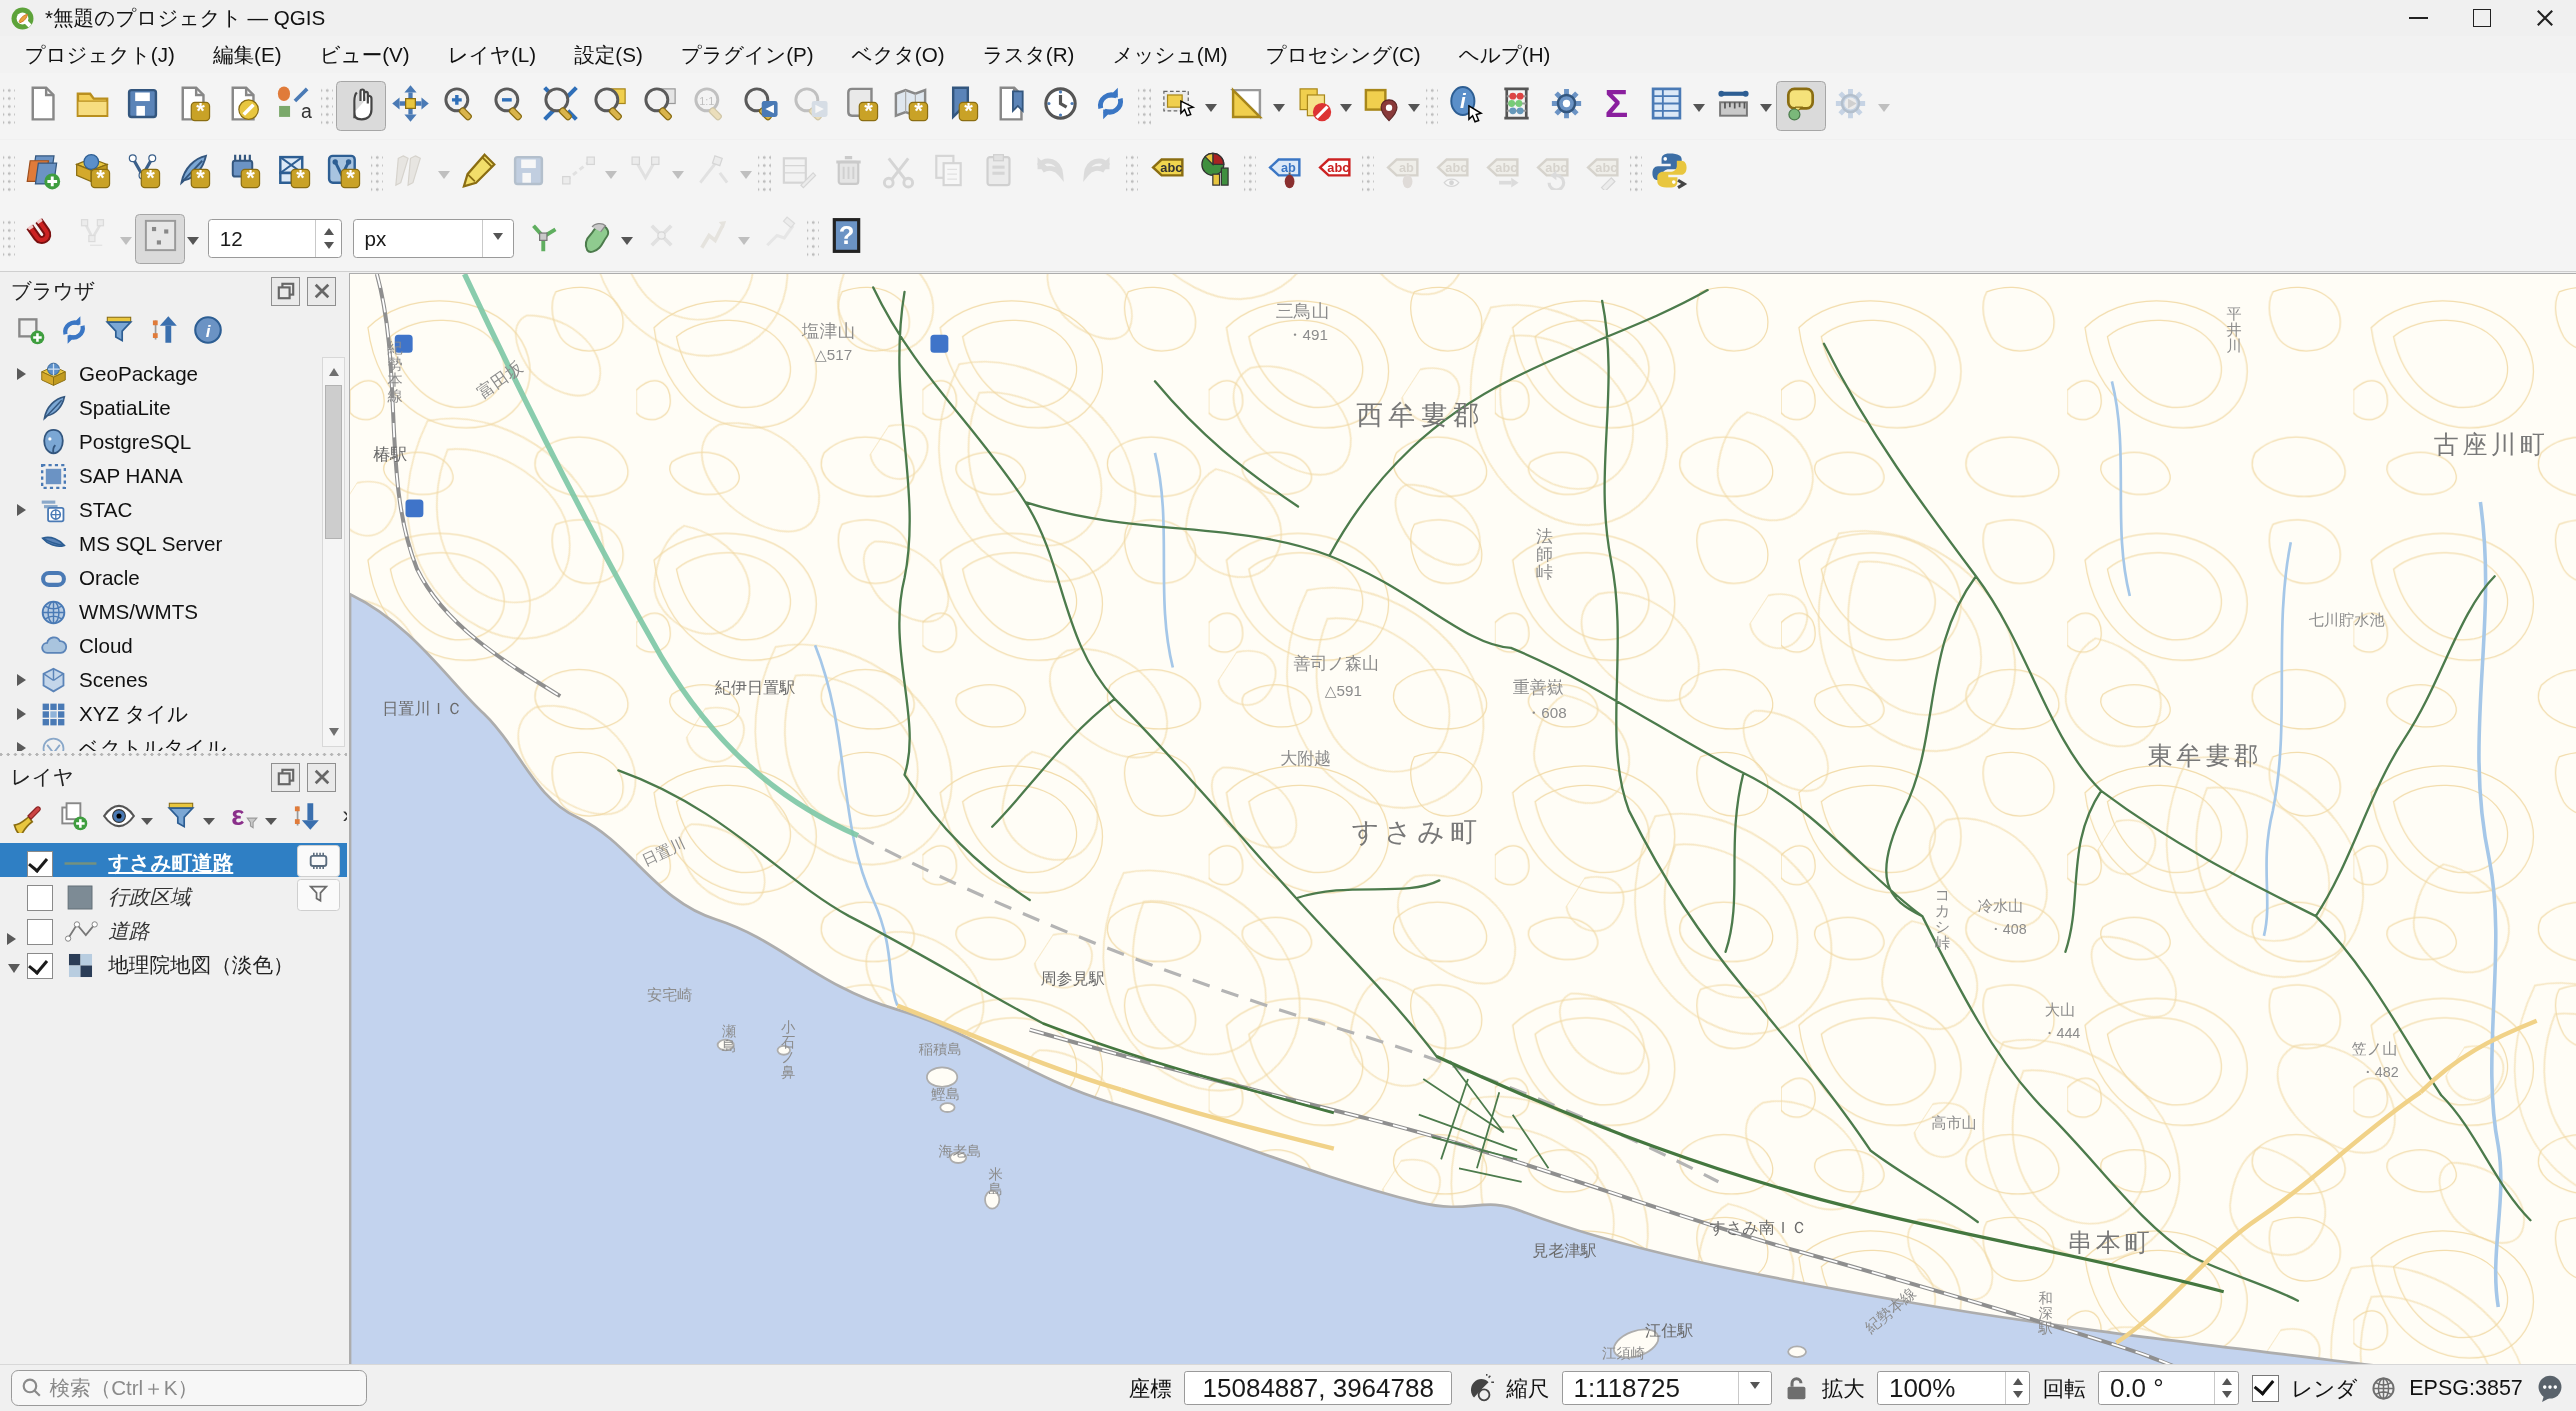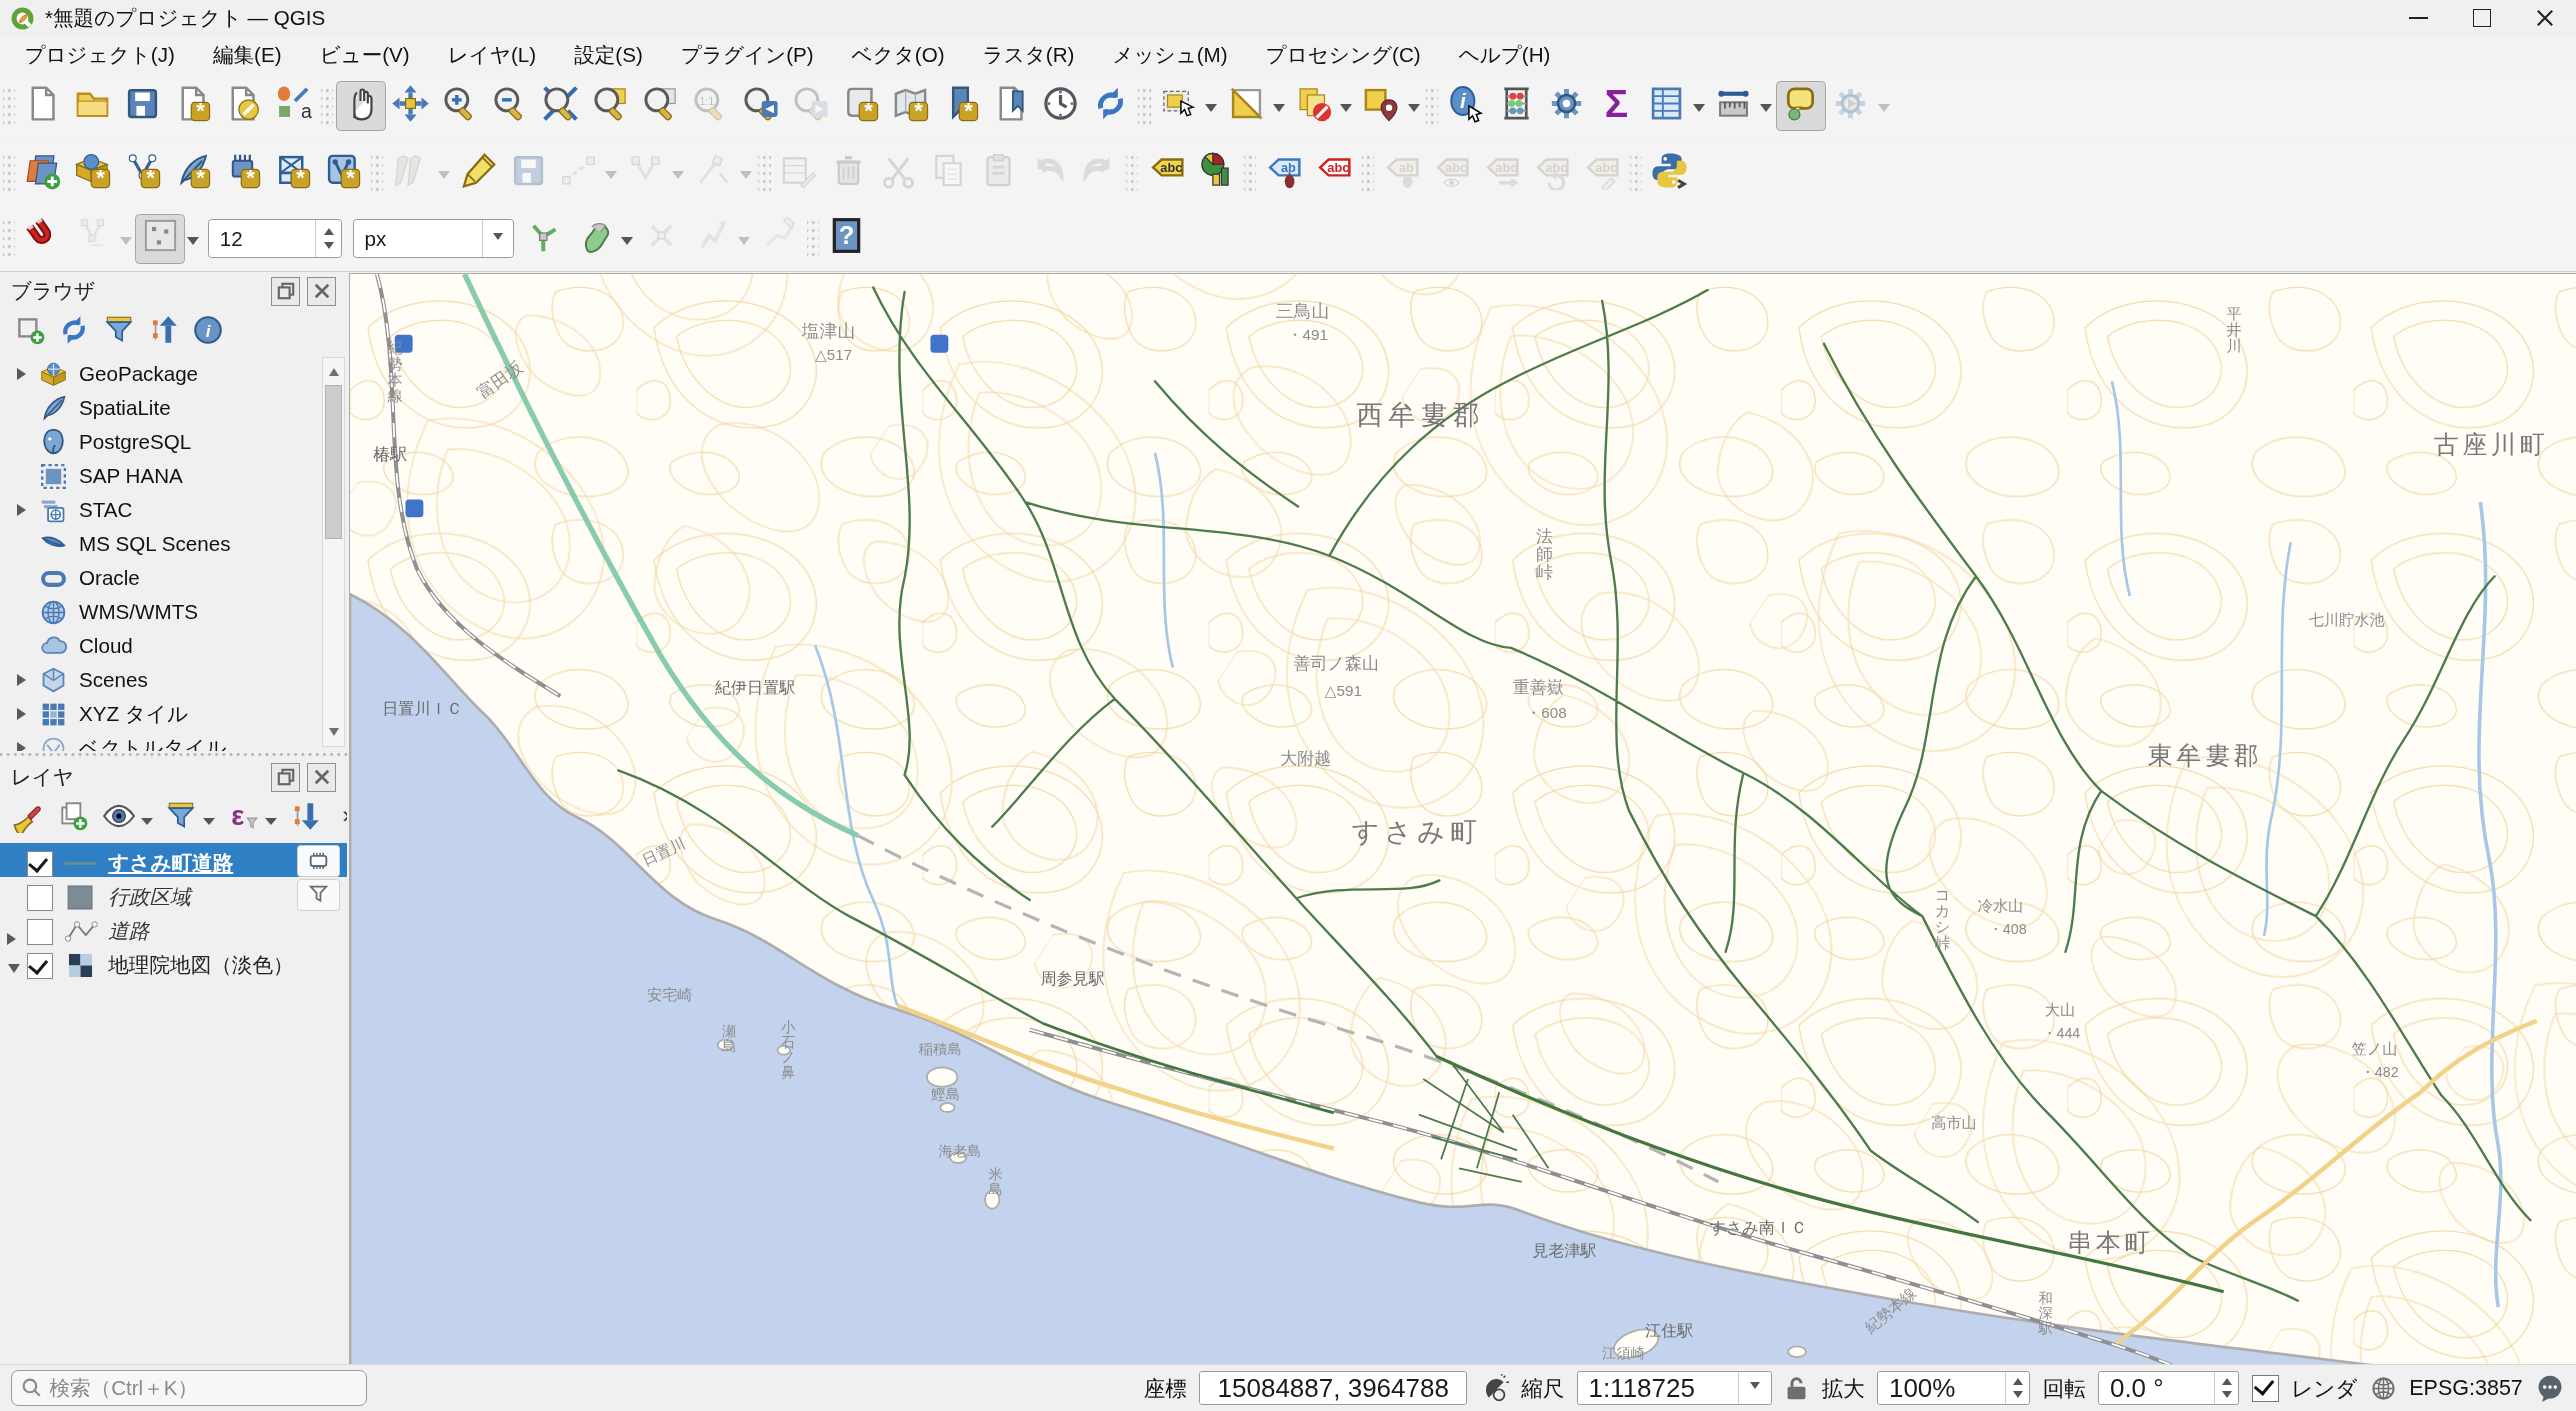--- a/index.html
+++ b/index.html
@@ -1043,21 +1043,21 @@
           <span class="tree-label">STAC</span>
         </div>
         <div class="tree-row">
           <div class="tree-exp"></div>
           <div class="tree-ico">
             <svg viewBox="0 0 32 32">
               <path d="M4 9c9-3 19 2 24 8-9 3-19-2-24-8z" fill="#5b84b8" stroke="#2d5e93" stroke-width="1.8"></path>
               <path d="M4 9c7 4 15 7 24 8" stroke="#2d5e93" fill="none" stroke-width="1.4"></path>
             </svg>
           </div>
-          <span class="tree-label">MS SQL Scenes</span>
+          <span class="tree-label">MS SQL Server</span>
         </div>
         <div class="tree-row">
           <div class="tree-exp"></div>
           <div class="tree-ico">
             <svg viewBox="0 0 32 32">
               <rect x="4.5" y="10" width="23" height="13" rx="6.5" fill="none" stroke="#4a7ab5" stroke-width="4.5"></rect>
             </svg>
           </div>
           <span class="tree-label">Oracle</span>
         </div>
@@ -1409,21 +1409,21 @@
       <span class="val">15084887, 3964788</span>
     </div>
     <span class="sb-icon">
       <svg width="29" height="29" viewBox="0 0 32 32">
         <path d="M10 26c-4-4-5-12 0-17 5-5 12-4 16 0l-8 8z" fill="#444"></path>
         <circle cx="21" cy="23" r="6" fill="#eee" stroke="#444" stroke-width="2"></circle>
         <path d="M26 4l2-2M29 9h3M24 2V0" stroke="#444" stroke-width="1.6"></path>
         </svg>
       </span>
     <span class="sb-label">縮尺</span>
-    <div class="sb-box" style="width:195px">
+    <div class="sb-box" style="width:210px">
       <span class="val" style="text-align:left">1:118725</span>
       <div class="cbox" style="width:32px;height:100%;display:flex;align-items:center;justify-content:center;border-left:0.9px solid #c9c9c9">
         <div class="dn-t"></div>
         </div>
     </div>
     <span class="sb-icon">
       <svg width="25" height="27" viewBox="0 0 28 30">
         <rect x="4" y="13" width="20" height="14" rx="2" fill="#6e6e6e"></rect>
         <path d="M9 13V9a5 5 0 0 1 10 0" fill="none" stroke="#6e6e6e" stroke-width="3.4"></path>
         </svg>

